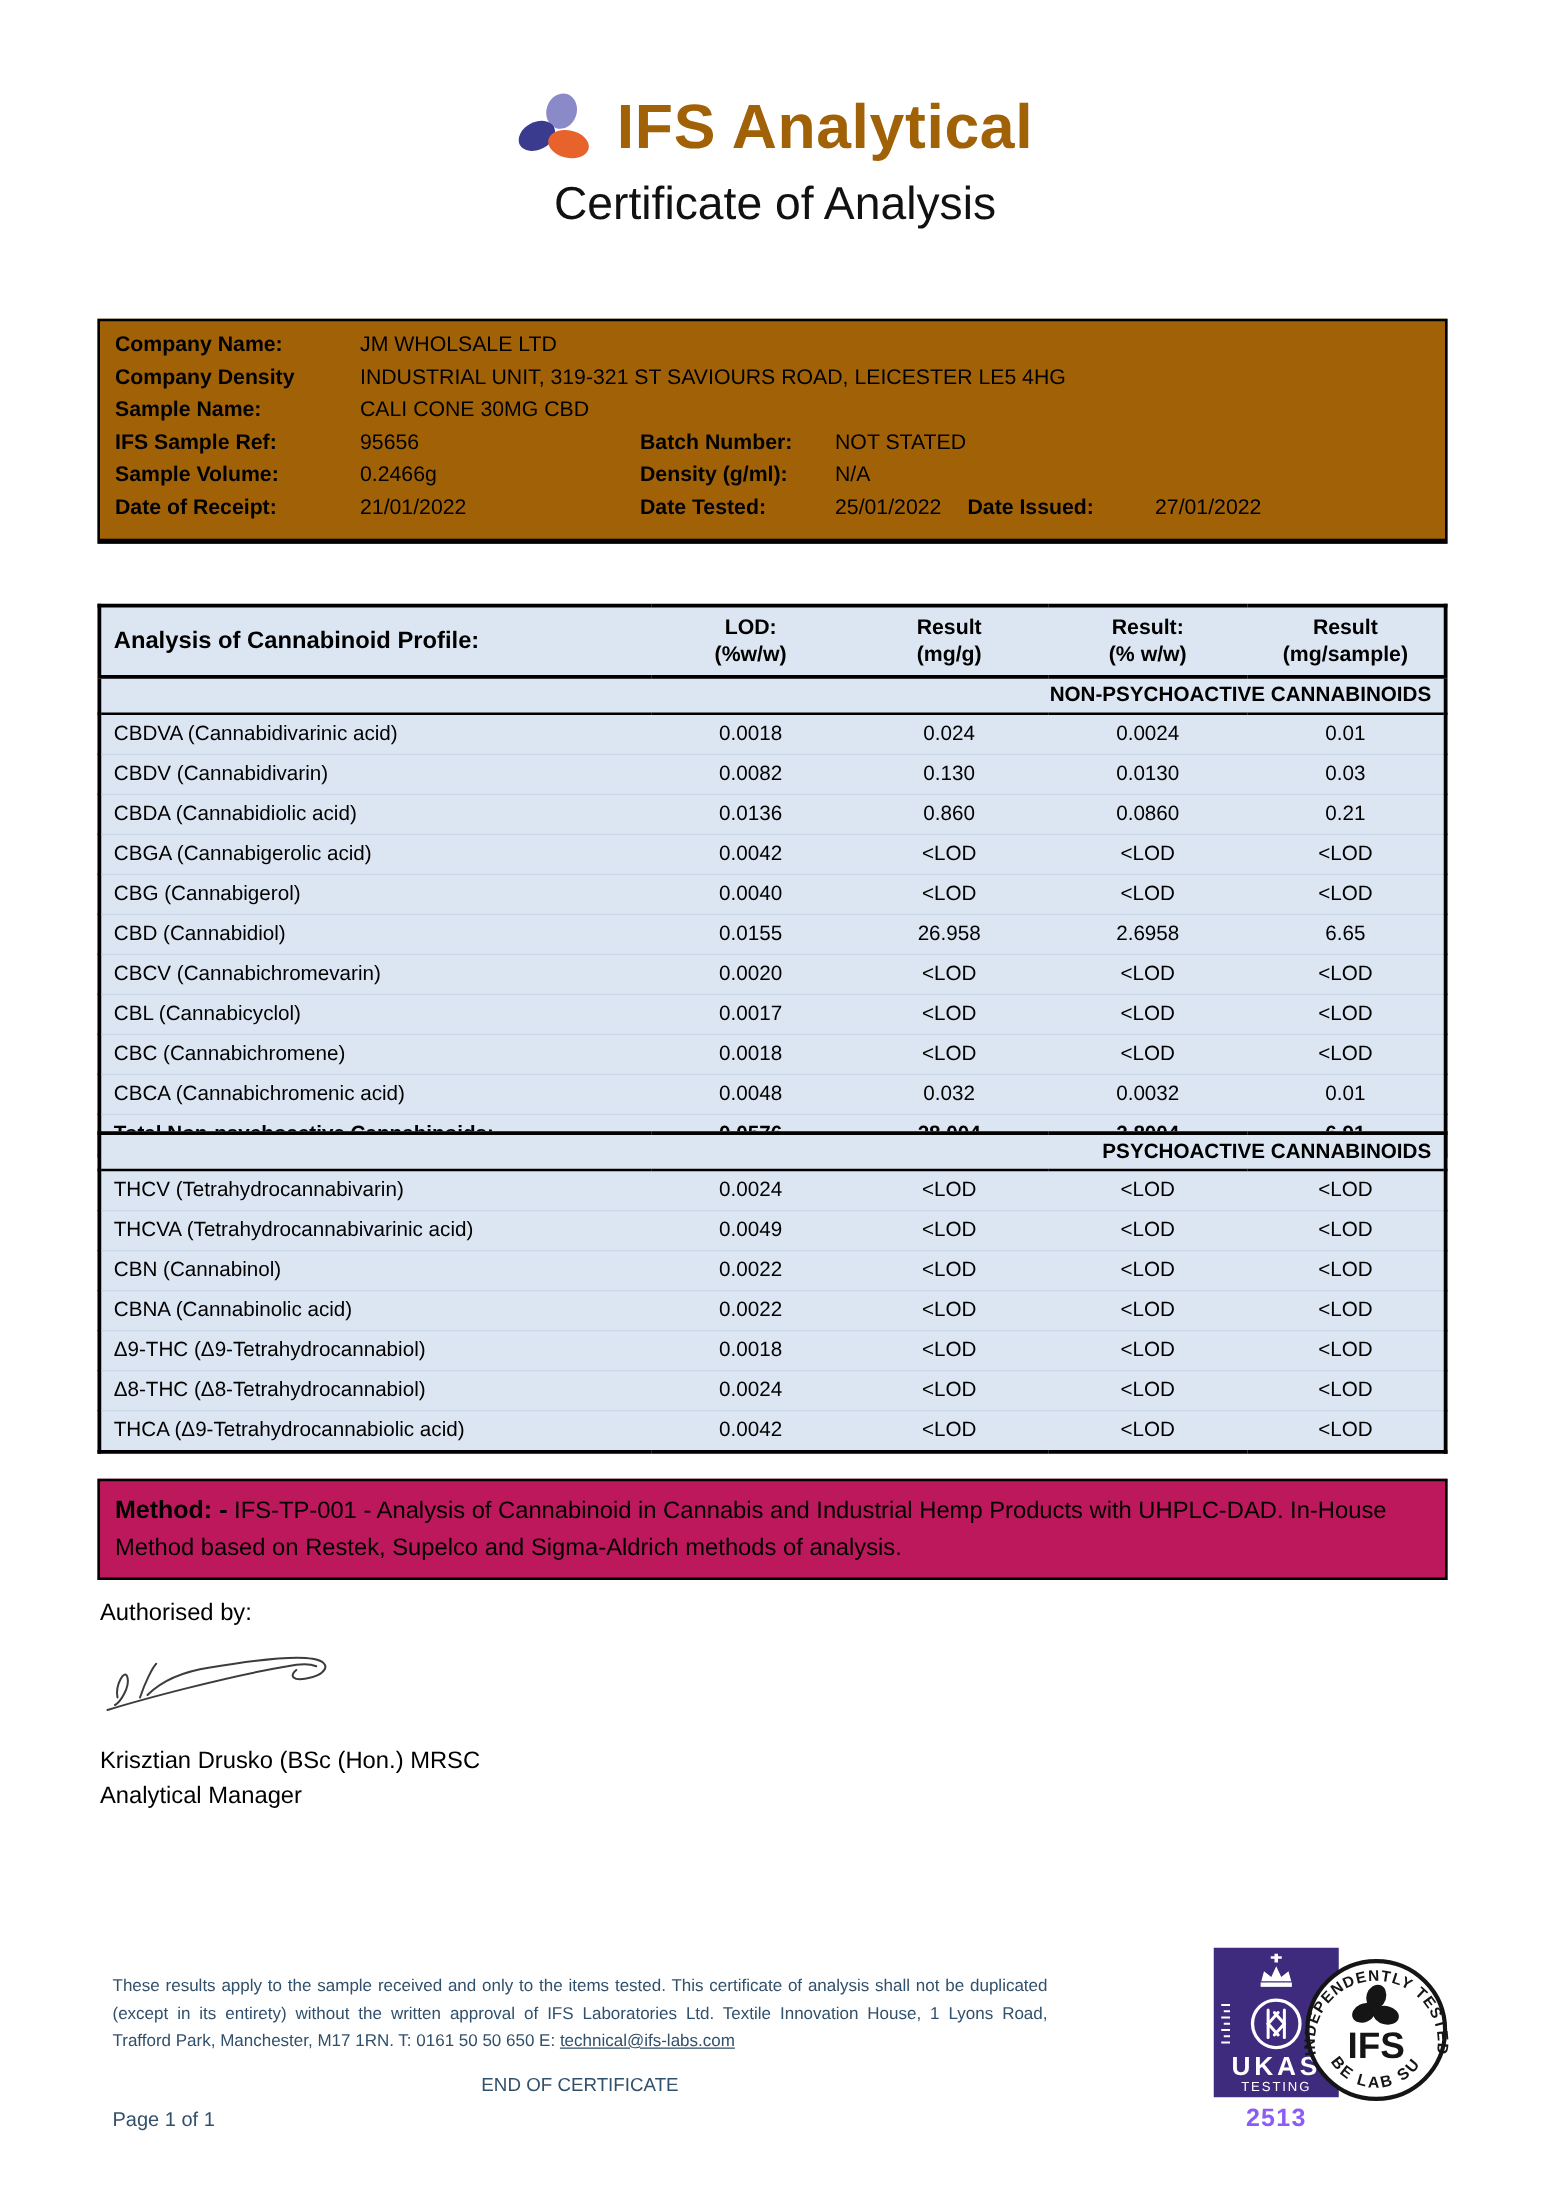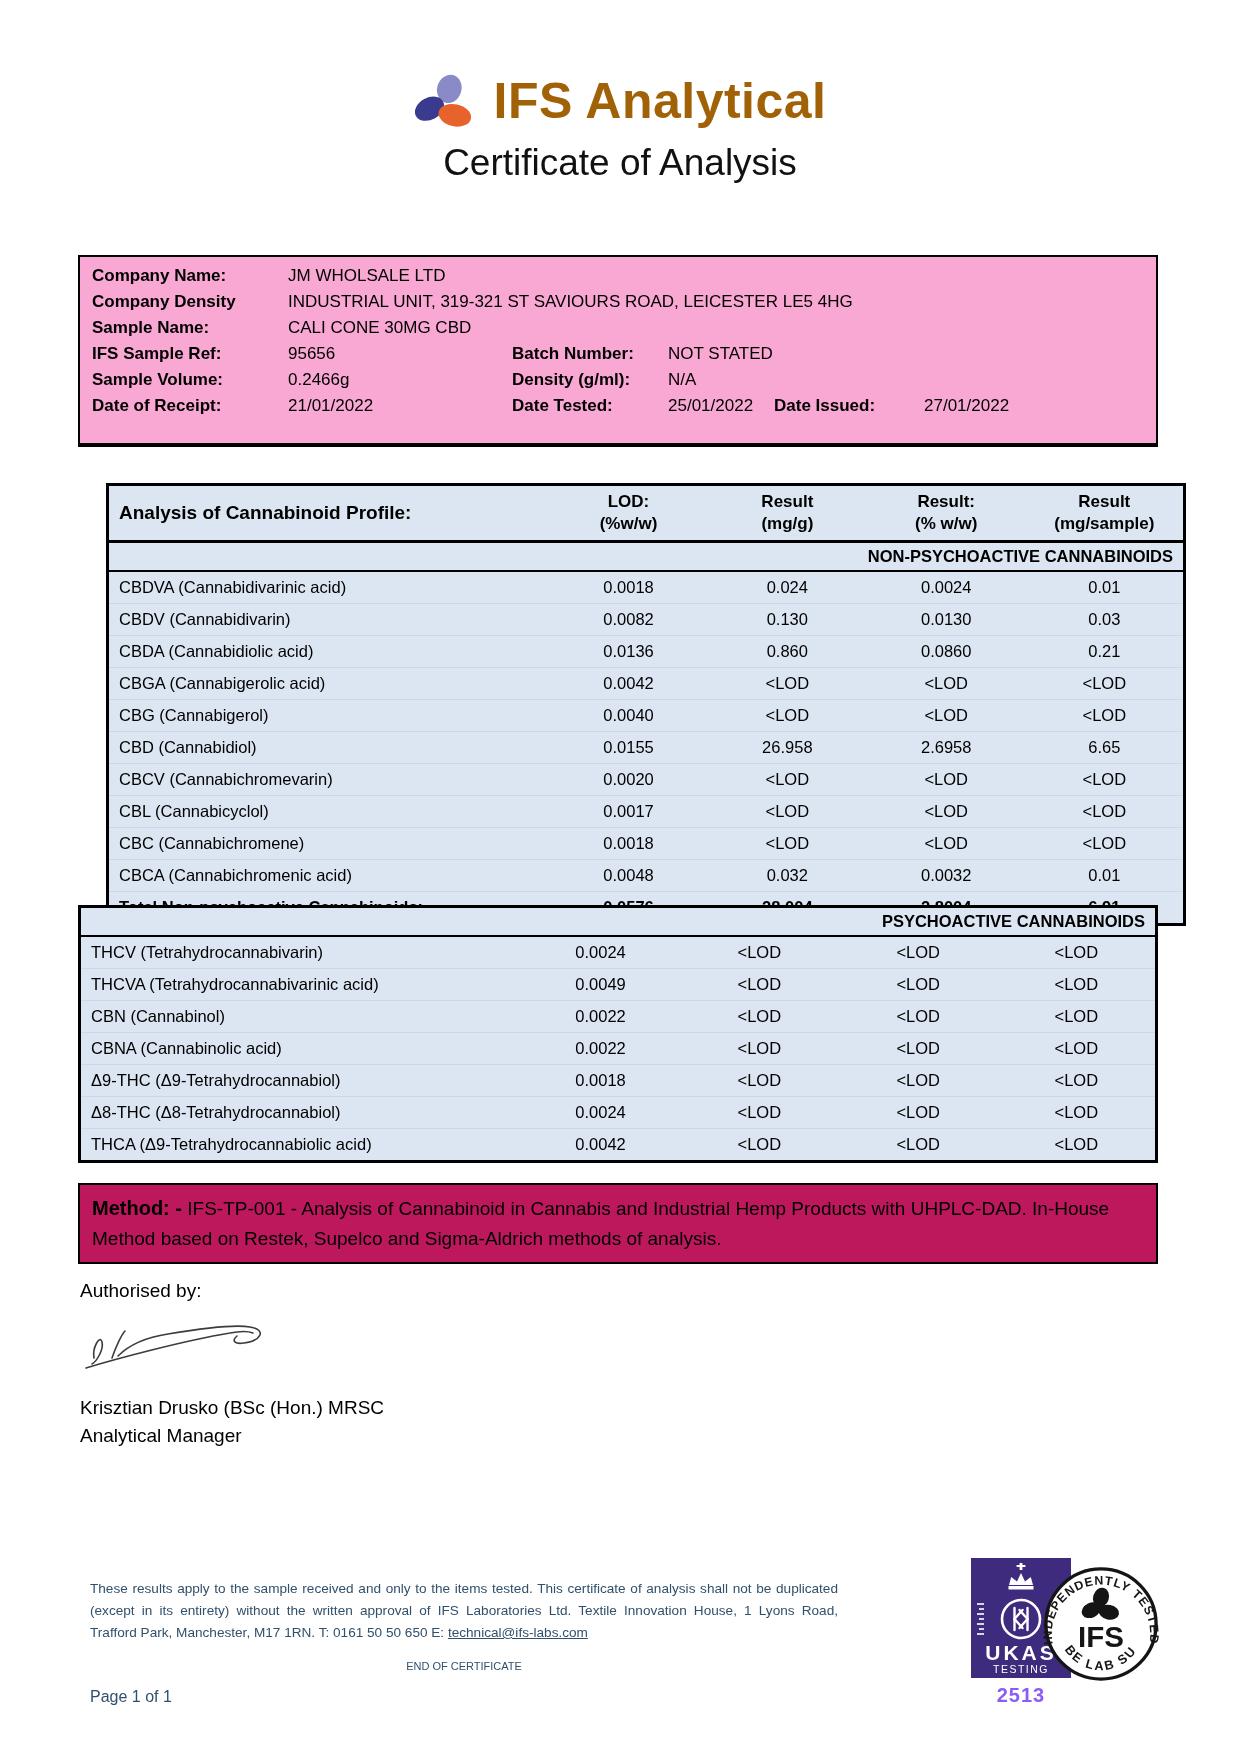--- a/index.html
+++ b/index.html
@@ -13,22 +13,22 @@
 
   
   .brand-row { display:flex; justify-content:center; align-items:center; gap:14px; padding-top:72px; }
   .brand-mark { width:66px; height:58px; }
   .brand-name { font-size:50px; font-weight:bold; color:#a16207; letter-spacing:0.5px; }
   .doc-title { text-align:center; font-size:37px; font-weight:400; color:#111; margin-top:12px; }
 
   
   .info-box {
     position:absolute; left:78px; top:255px; width:1080px;
-    background:#f9a8d4; border:2px solid #000; border-bottom-width:4px;
-    padding:6px 0 24px 0;
+    background:#a16207; border:2px solid #000; border-bottom-width:4px;
+    padding:6px 0 12px 0;
   }
   .info-row {
     display:grid;
     grid-template-columns:196px 224px 156px 106px 150px 1fr;
     padding:0 12px; line-height:26px; font-size:17px;
   }
   .info-label { font-weight:bold; }
   .info-span { grid-column:2 / -1; }
 
   
@@ -67,21 +67,21 @@
   .signature { margin:10px 0 6px 2px; width:200px; height:64px; }
   .auth-name { font-size:19px; line-height:28px; margin-top:8px; }
 
   
   .footer-text {
     position:absolute; left:90px; top:1578px; width:748px;
     font-size:13.6px; line-height:22px; color:#31506b;
   }
   .fline { text-align:justify; text-align-last:justify; }
   .f-email { text-decoration:underline; color:#31506b; }
-  .end-cert { position:absolute; left:90px; top:1660px; width:748px; text-align:center; font-size:11px; color:#31506b; }
+  .end-cert { position:absolute; left:90px; top:1660px; width:748px; text-align:center; font-size:15px; color:#31506b; }
   .page-num { position:absolute; left:90px; top:1688px; font-size:16px; color:#31506b; }
 
   
   .ukas-wrap { position:absolute; left:970px; top:1558px; width:102px; text-align:center; }
   .ukas-logo { width:102px; height:120px; display:block; }
   .ukas-number { font-size:20px; font-weight:bold; color:#8b5cf6; margin-top:6px; letter-spacing:1px; }
   .ifs-stamp { position:absolute; left:1042px; top:1564px; width:118px; height:120px; }
 </style>
 </head>
 <body>
@@ -126,21 +126,21 @@
     <div class="info-row">
       <span class="info-label">Date of Receipt:</span>
       <span>21/01/2022</span>
       <span class="info-label">Date Tested:</span>
       <span>25/01/2022</span>
       <span class="info-label">Date Issued:</span>
       <span>27/01/2022</span>
     </div>
   </div>
 
-  <table class="ctable" style="top:483px;margin-left:28px;">
+  <table class="ctable" style="top:483px;">
     <colgroup>
         <col class="c0">
         <col class="cn">
         <col class="cn">
         <col class="cn">
         <col class="cn">
       </colgroup>
     <thead>
       <tr class="head-row">
         <th class="t-title">Analysis of Cannabinoid Profile:</th>

